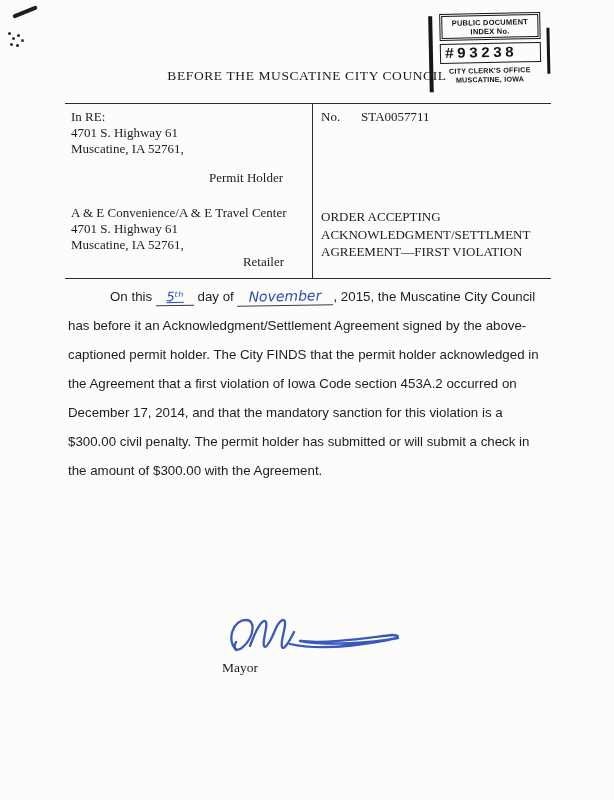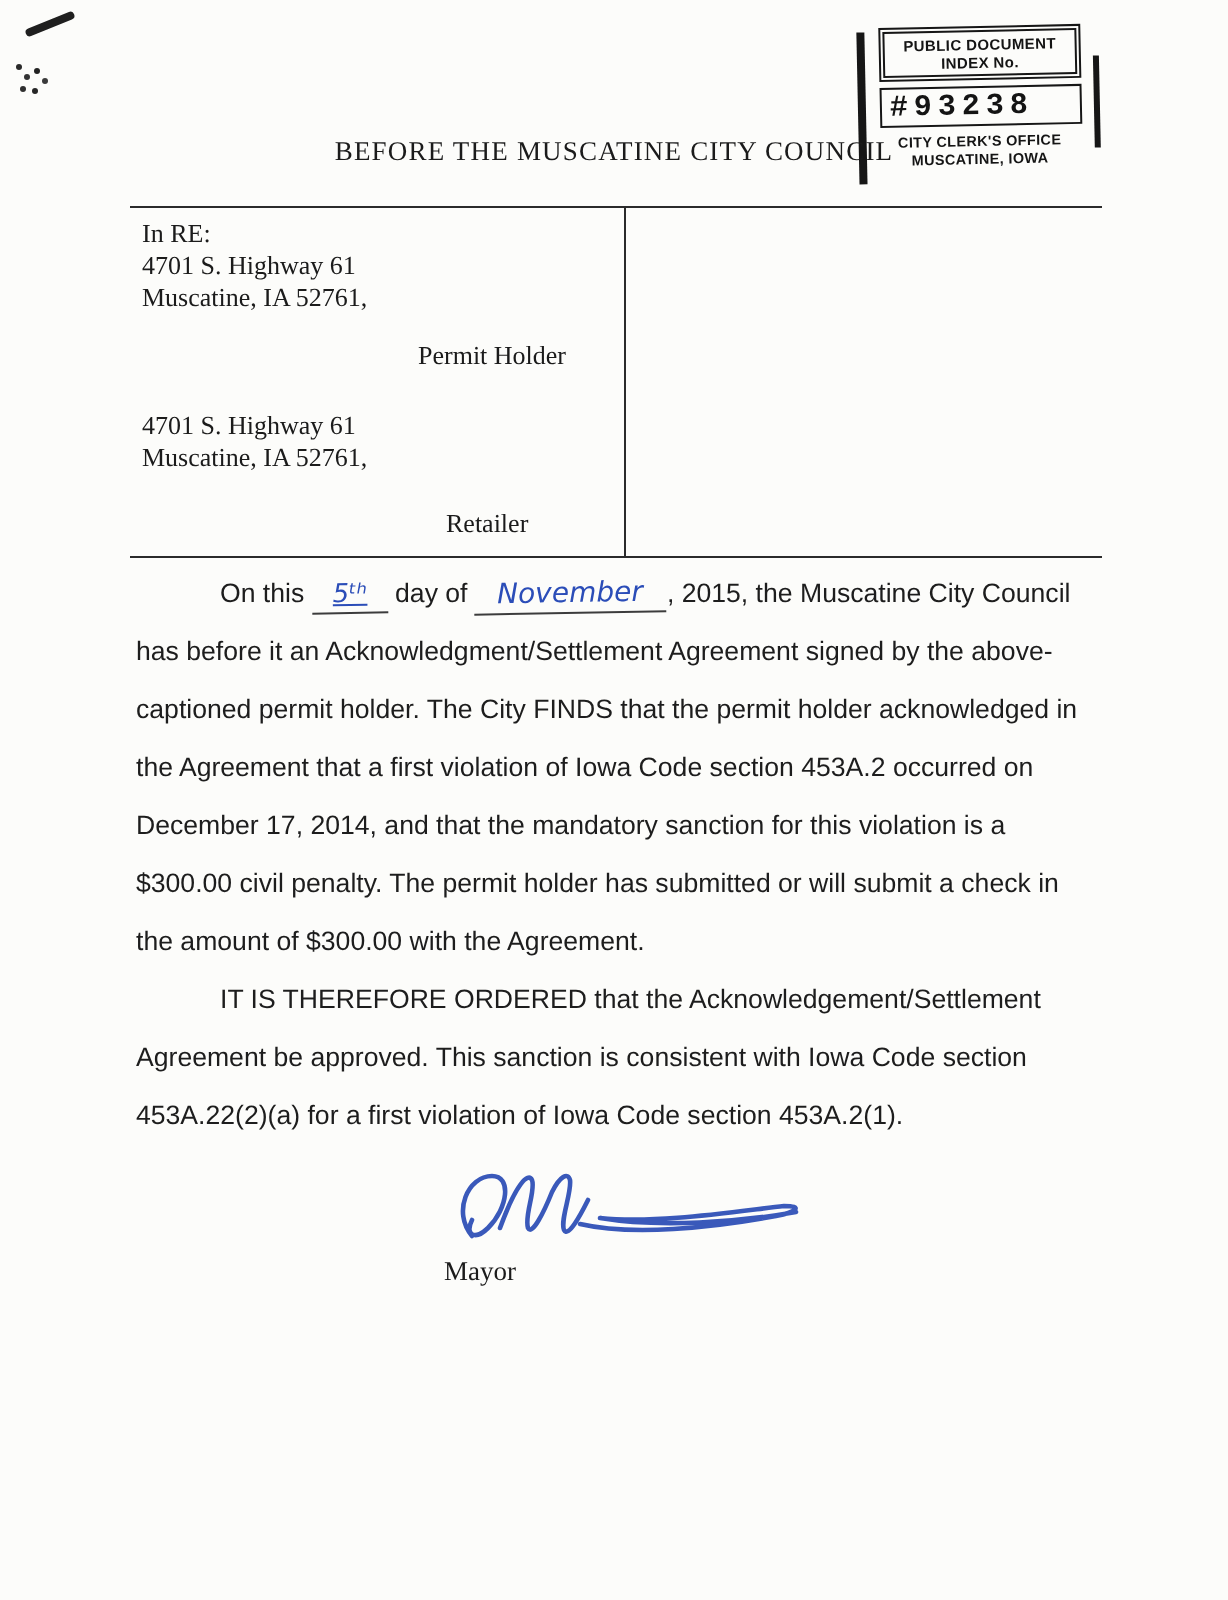--- a/index.html
+++ b/index.html
@@ -55,21 +55,21 @@
   
   .caption{
     position:absolute;left:65px;top:103px;width:486px;min-height:174px;
     display:flex;
     border-top:1.5px solid #2b2b2b;border-bottom:1.5px solid #2b2b2b;
     box-sizing:border-box;font-size:13px;line-height:16px;font-family:Liberation Serif, serif;
   }
   .cap-left{width:248px;box-sizing:border-box;border-right:1.5px solid #2b2b2b;padding:5px 8px 8px 6px;}
   .cap-right{flex:1;padding:5px 6px 8px 8px;}
   .holder-label{padding-left:138px;margin-top:13px;}
-  .retailer-label{padding-left:152px;margin-top:17px;}
+  .retailer-label{padding-left:152px;margin-top:1px;text-align:center;}
   .retailer-block{margin-top:19px;}
   .case-line{display:flex;}
   .case-no-label{width:40px;}
   .order-block{margin-top:83px;line-height:17.5px;}
 
   
   .body-text{
     position:absolute;left:68px;top:282px;width:478px;
     font-family:"Liberation Sans",sans-serif;
     font-size:13.3px;line-height:29px;color:#1d1d1d;
@@ -79,21 +79,21 @@
     display:inline-block;text-indent:0;
     font-family:"DejaVu Sans",sans-serif;font-style:italic;
     color:#2b4db8;border-bottom:1px solid #3c3c3c;
     text-align:center;line-height:17px;padding:0 4px;
     transform:rotate(-1deg);
   }
   .hand-day{min-width:30px;font-size:13px;text-decoration:underline;}
   .hand-month{min-width:88px;font-size:14px;}
 
   
-  .sig-block{position:absolute;left:220px;top:580px;}
+  .sig-block{position:absolute;left:220px;top:612px;}
   .sig-svg{display:block;}
   .mayor-label{font-family:"Liberation Serif",serif;font-size:13.5px;margin:-4px 0 0 2px;}
 </style>
 </head>
 <body>
 
 <div class="page">
 
   <div class="artifact-a"></div>
   <div class="artifact-b"></div>
@@ -114,30 +114,41 @@
 
   <h1 class="doc-title">BEFORE THE MUSCATINE CITY COUNCIL</h1>
 
   <div class="caption">
     <div class="cap-left">
       <div>In RE:</div>
       <div>4701 S. Highway 61</div>
       <div>Muscatine, IA  52761,</div>
       <div class="holder-label">Permit Holder</div>
       <div class="retailer-block">
+        <div>A &amp; E Convenience/A &amp; E Travel Center</div>
         <div>4701 S. Highway 61</div>
         <div>Muscatine, IA  52761,</div>
         <div class="retailer-label">Retailer</div>
+      </div>
+    </div>
+    <div class="cap-right">
+      <div class="case-line">
+        <span class="case-no-label">No.</span>
+        <span>STA0057711</span>
+      </div>
+      <div class="order-block">
+        <div>ORDER ACCEPTING</div>
+        <div>ACKNOWLEDGMENT/SETTLMENT</div>
+        <div>AGREEMENT—FIRST VIOLATION</div>
       </div>
     </div>
   </div>
 
   <div class="body-text">
     <p><span>On this </span><span class="hand hand-day">5ᵗʰ</span><span> day of </span><span class="hand hand-month">November</span><span>, 2015, the Muscatine City Council has before it an Acknowledgment/Settlement Agreement signed by the above-captioned permit holder. The City FINDS that the permit holder acknowledged in the Agreement that a first violation of Iowa Code section 453A.2 occurred on December 17, 2014, and that the mandatory sanction for this violation is a $300.00 civil penalty. The permit holder has submitted or will submit a check in the amount of $300.00 with the Agreement.</span></p>
-    <p>IT IS THEREFORE ORDERED that the Acknowledgement/Settlement Agreement be approved. This sanction is consistent with Iowa Code section 453A.22(2)(a) for a first violation of Iowa Code section 453A.2(1).</p>
   </div>
 
   <div class="sig-block">
     <svg class="sig-svg" width="190" height="52" viewBox="0 0 190 52">
       <g fill="none" stroke="#2a4cb5" stroke-width="2.3" stroke-linecap="round" stroke-linejoin="round" opacity="0.92">
         <path d="M16,38 C6,26 14,8 26,8 C36,8 34,24 24,34 C18,40 12,38 16,30"></path>
         <path d="M30,34 C38,12 44,6 46,10 C48,15 42,28 44,34 C46,38 52,26 56,16 C60,8 64,6 65,10 C66,16 60,30 62,35 C64,39 70,28 74,20"></path>
         <path d="M70,32 C96,38 136,34 168,28 C178,26 182,23 172,23 C146,26 108,32 80,29 C110,34 150,31 178,26"></path>
       </g>
     </svg>

